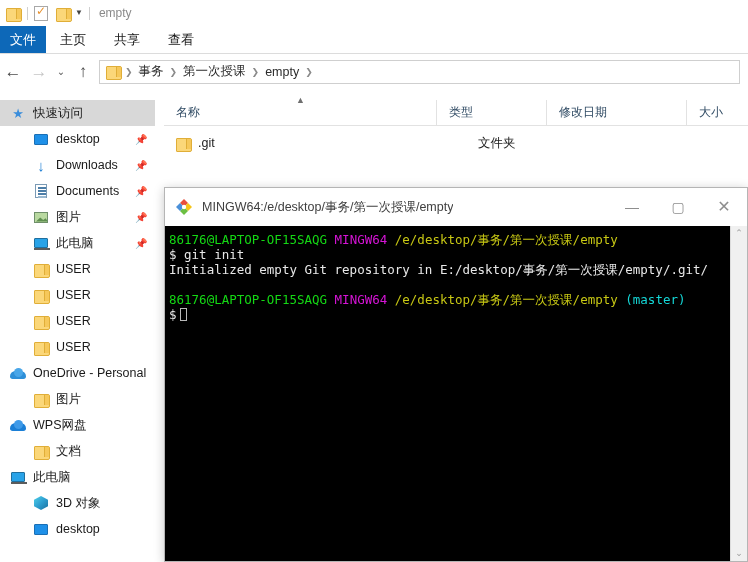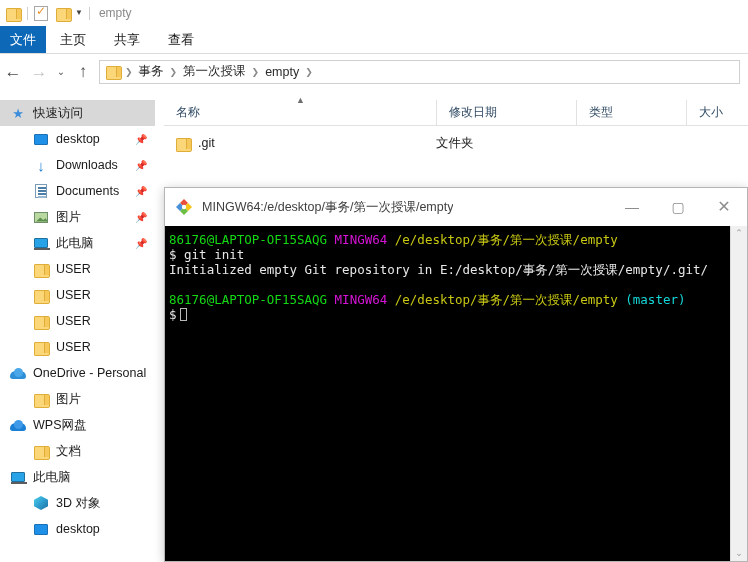--- a/index.html
+++ b/index.html
@@ -134,21 +134,21 @@
   }
   #header-rule {
     position: absolute; left: 164px; top: 125px;
     width: 584px; height: 1px; background: #e2e2e2;
   }
 
   
   #filerow {
     position: absolute; left: 164px; top: 131px;
     width: 584px; height: 24px;
-    display: flex; align-items: center;
+    display: flex; align-items: center; gap: 42px;
   }
   #file-name-cell {
     width: 272px; display: flex; align-items: center;
     padding-left: 12px; gap: 7px;
     font-size: 12.5px; color: #1a1a1a;
   }
   #file-date-cell {
     width: 140px; font-size: 12.5px; color: #1a1a1a;
   }
   #file-type-cell {
@@ -354,22 +354,22 @@
       <span class="crumb-sep">❯</span>
       <span class="crumb">第一次授课</span>
       <span class="crumb-sep">❯</span>
       <span class="crumb">empty</span>
       <span class="crumb-sep">❯</span>
     </div>
   </div>
 
   <div id="colheaders">
     <div class="colh" id="col-name">名称</div>
+    <div class="colh" id="col-type">类型</div>
     <div class="colh" id="col-date">修改日期</div>
-    <div class="colh" id="col-type">类型</div>
     <div class="colh" id="col-size">大小</div>
   </div>
   <div id="sort-caret">▲</div>
   <div id="header-rule"></div>
 
   <div id="filerow">
     <div id="file-name-cell">
       <span class="i-sfolder"></span>
       <span>.git</span>
     </div>

